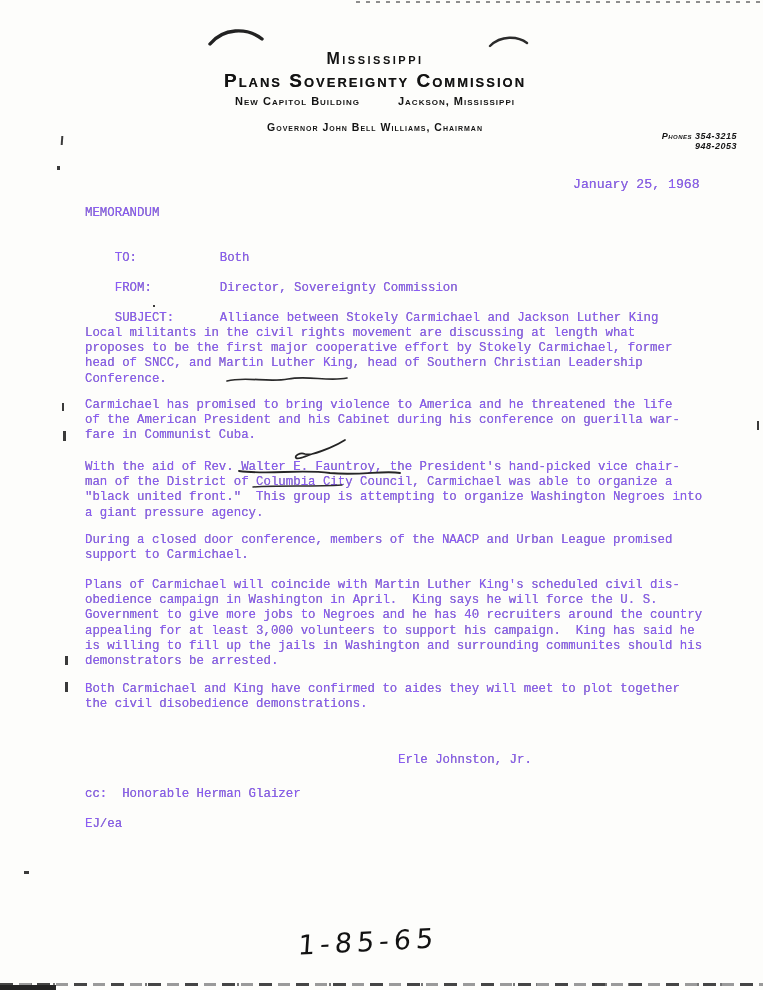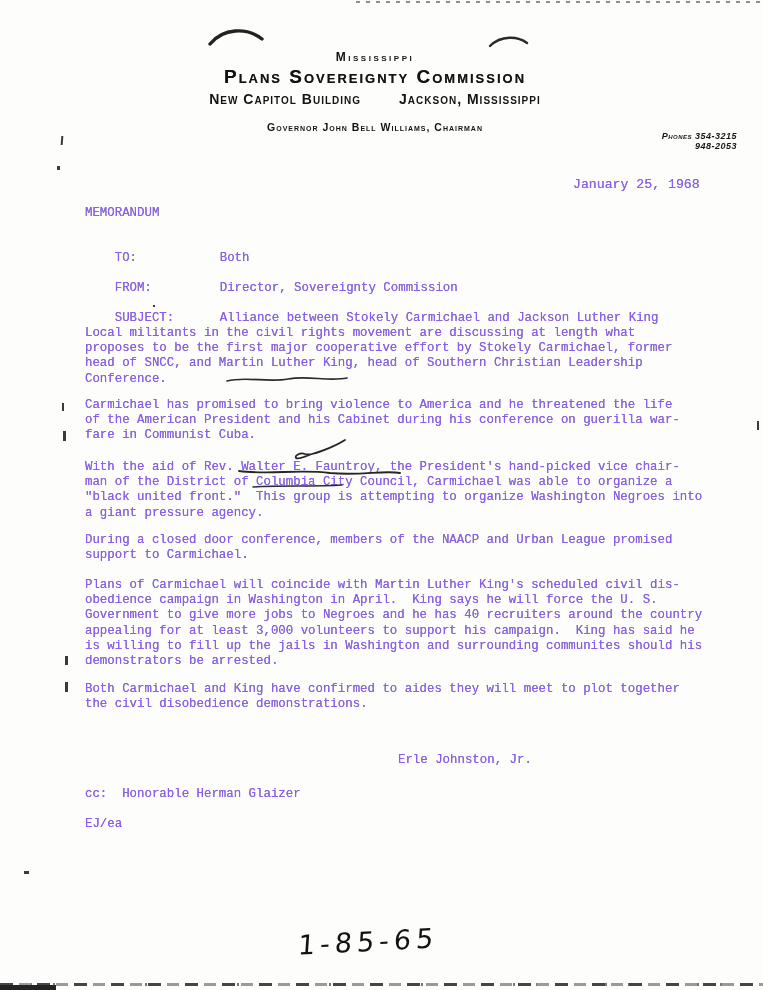--- a/index.html
+++ b/index.html
@@ -9,25 +9,25 @@
   }
   .typed{
     position:absolute;font-family:"Liberation Mono","DejaVu Sans Mono",monospace;
     font-size:12.4px;line-height:15.2px;color:#8b5cf6;white-space:pre;
     text-shadow:0 0 0.5px rgba(25,25,25,0.55);
   }
   .lh{ 
     position:absolute;left:170px;top:50px;width:410px;text-align:center;
     font-family:"Liberation Sans","DejaVu Sans",sans-serif;color:#131313;
   }
-  .lh-state{font-size:12px;font-weight:bold;font-variant:small-caps;letter-spacing:2.5px;}
+  .lh-state{font-size:16px;font-weight:bold;font-variant:small-caps;letter-spacing:2.5px;}
   .lh-org{font-size:19px;font-weight:bold;font-variant:small-caps;letter-spacing:2px;margin-top:2px;
           text-shadow:0 0 0.6px rgba(0,0,0,0.6);}
   .lh-addr{display:flex;justify-content:center;gap:38px;margin-top:3px;
-           font-size:14px;font-weight:bold;font-variant:small-caps;letter-spacing:1px;}
+           font-size:11px;font-weight:bold;font-variant:small-caps;letter-spacing:1px;}
   .lh-chair{margin-top:14px;font-size:10.5px;font-weight:bold;font-variant:small-caps;letter-spacing:1px;}
   .phones{
     position:absolute;right:26px;top:131px;text-align:right;
     font-family:"Liberation Sans","DejaVu Sans",sans-serif;font-weight:bold;
     font-variant:small-caps;font-size:9px;line-height:10px;letter-spacing:0.5px;color:#161616;font-style:italic;
   }
   .fieldrow{position:absolute;left:85px;}
   .fieldrow .flabel{display:inline-block;width:105px;}
   .dash-top{
     position:absolute;left:356px;top:1px;width:407px;height:2px;

